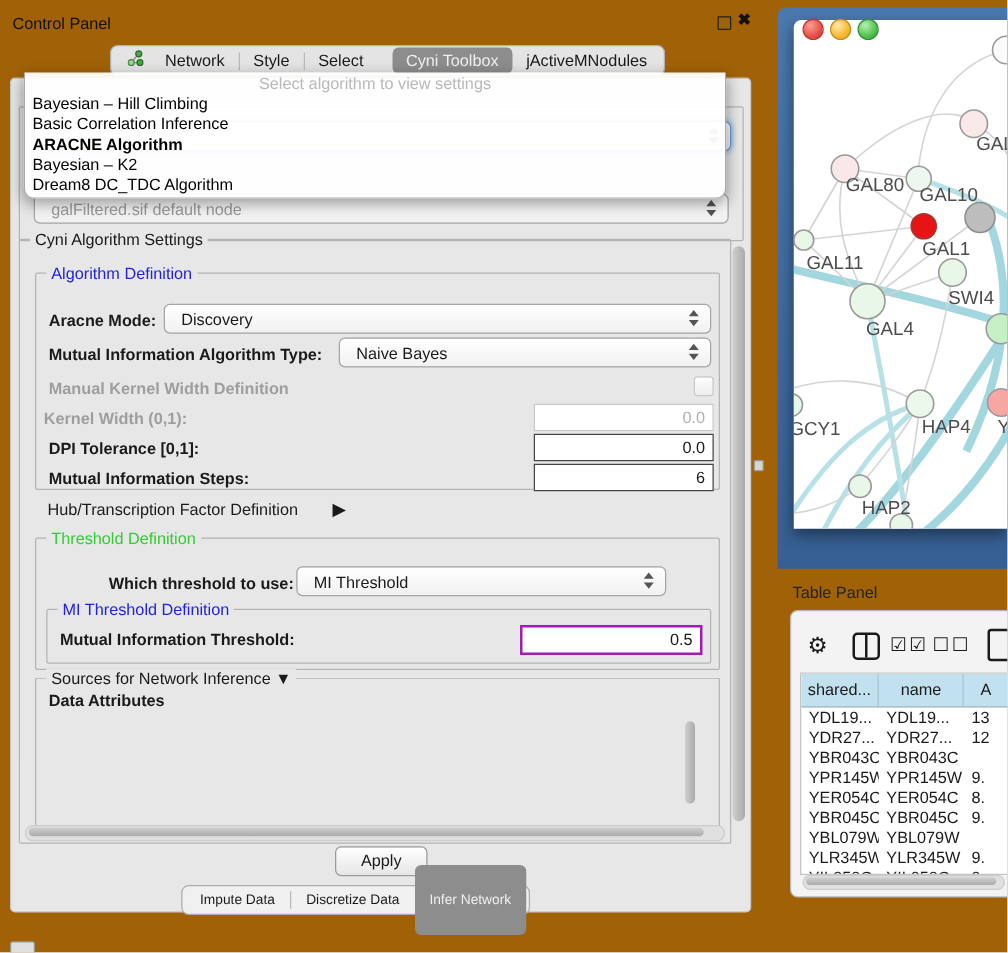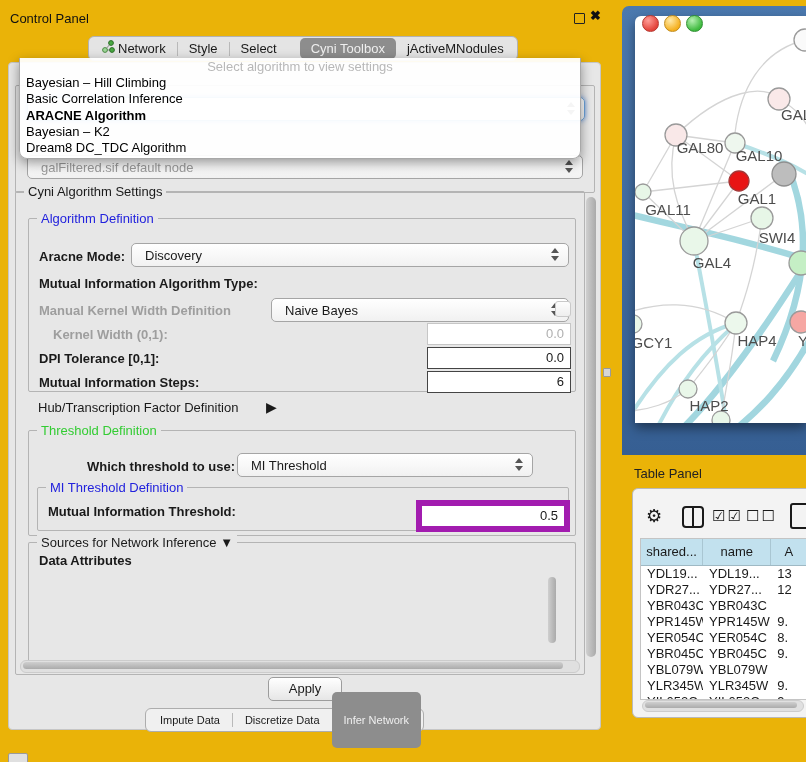--- a/index.html
+++ b/index.html
@@ -1,27 +1,27 @@
 <!DOCTYPE html>
 <html><head>
 <meta charset="utf-8">
 <style>
   html,body{margin:0;padding:0;}
-  #root{position:relative;width:806px;height:762px;overflow:hidden;background:#eab308;
+  #root{position:relative;width:806px;height:762px;overflow:hidden;background:#a16207;
         font-family:"Liberation Sans",sans-serif;font-size:13px;color:#1a1a1a;}
   .abs{position:absolute;}
 
   
   .cp-title{left:10px;top:11px;font-size:13px;color:#111;}
   .float-btn{left:574px;top:13px;width:9px;height:9px;border:1.5px solid #222;border-radius:1px;}
   .close-btn{left:590px;top:8px;font-size:13px;font-weight:700;color:#111;}
 
   .tabbar{left:88px;top:36px;height:23px;display:flex;align-items:center;
           background:#e4e4e4;border:1px solid #b2b2b2;border-radius:6px;padding:0 2px;}
-  .tab{padding:0 11px;height:21px;line-height:21px;font-size:13px;color:#1a1a1a;display:flex;align-items:center;gap:3px;}
+  .tab{padding:0 11px;height:21px;line-height:21px;font-size:13px;color:#1a1a1a;display:flex;align-items:center;gap:17px;}
   .tab.sel{background:#8d8d8d;color:#efefef;border-radius:5px;margin-left:12px;}
   .tabsep{width:1px;height:14px;background:#b9b9b9;}
 
   .mainbox{left:8px;top:62px;width:591px;height:666px;background:#e7e7e7;
            border:1px solid #c6c6c6;border-radius:4px;}
 
   
   .group{position:absolute;border:1px solid #b4b4b4;border-radius:2px;}
   .legend{position:absolute;top:-8px;left:8px;background:#e7e7e7;padding:0 4px;font-size:13px;white-space:nowrap;}
   .legend.blue{color:#2222dd;}
@@ -177,32 +177,32 @@
         <div class="lbl b" style="left:10px;top:30px;">Aracne Mode:</div>
         <div class="combo" style="left:102px;top:24px;width:438px;">
           <span>Discovery</span>
           <span class="arrows">
               <i class="up"></i>
               <i class="dn"></i>
             </span>
         </div>
 
         <div class="lbl b" style="left:10px;top:57px;">Mutual Information Algorithm Type:</div>
-        <div class="combo" style="left:242px;top:51px;width:298px;margin-top:28px;">
+        <div class="combo" style="left:242px;top:51px;width:298px;">
           <span>Naive Bayes</span>
           <span class="arrows">
               <i class="up"></i>
               <i class="dn"></i>
             </span>
         </div>
 
         <div class="lbl b gray" style="left:10px;top:84px;">Manual Kernel Width Definition</div>
         <div class="checkbox" style="left:526px;top:82px;"></div>
 
-        <div class="lbl b gray" style="left:24px;top:108px;">Kernel Width (0,1):</div>
+        <div class="lbl b gray" style="left:6px;top:108px;">Kernel Width (0,1):</div>
         <div class="field dis" style="left:398px;top:104px;width:130px;">0.0</div>
 
         <div class="lbl b" style="left:10px;top:132px;">DPI Tolerance [0,1]:</div>
         <div class="field dark" style="left:398px;top:128px;width:130px;">0.0</div>
 
         <div class="lbl b" style="left:10px;top:156px;">Mutual Information Steps:</div>
         <div class="field dark" style="left:398px;top:152px;width:130px;">6</div>
       </div>
 
       <div class="lbl" style="left:22px;top:208px;">Hub/Transcription Factor Definition</div>
@@ -216,21 +216,21 @@
           <span>MI Threshold</span>
           <span class="arrows">
               <i class="up"></i>
               <i class="dn"></i>
             </span>
         </div>
 
         <div class="group" style="left:8px;top:56px;width:530px;height:42px;">
           <div class="legend blue">MI Threshold Definition</div>
           <div class="lbl b" style="left:10px;top:16px;">Mutual Information Threshold:</div>
-          <div class="field" style="left:378px;top:12px;width:130px;border:6px solid #a21caf;">0.5</div>
+          <div class="field" style="left:378px;top:12px;width:130px;border:2px solid #a21caf;">0.5</div>
         </div>
       </div>
 
       <div class="group" style="left:12px;top:350px;width:546px;height:126px;border-bottom:none;">
         <div class="legend">
           <span>Sources for Network Inference</span>
           <span>▼</span>
         </div>
         <div class="lbl b" style="left:10px;top:10px;">Data Attributes</div>
         <div class="vthumb" style="left:519px;top:34px;width:8px;height:66px;"></div>

